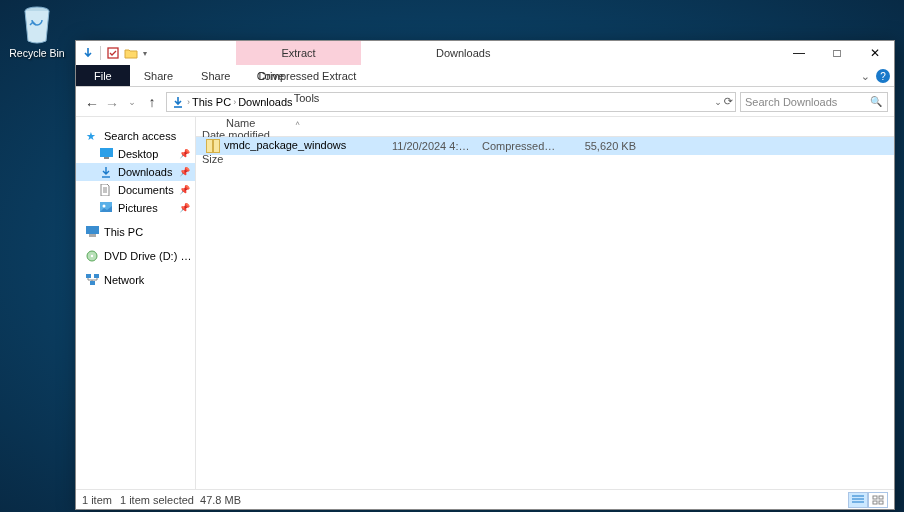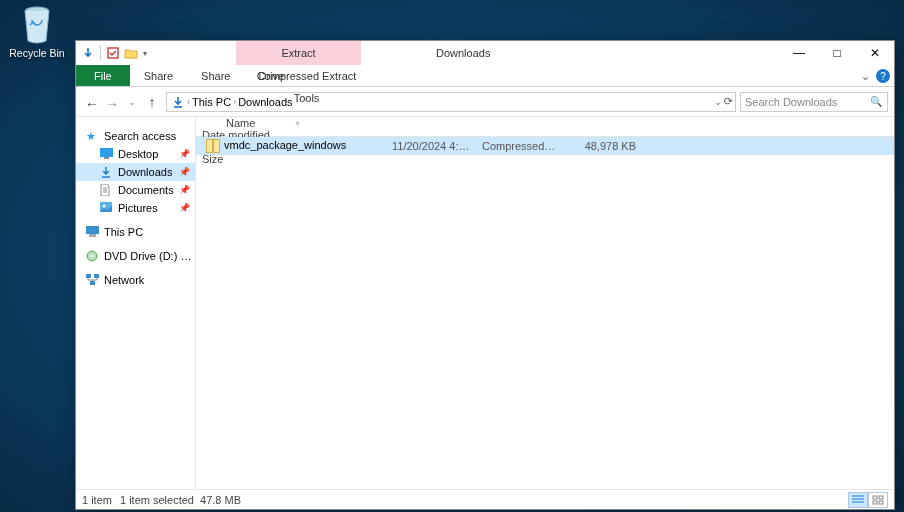--- a/index.html
+++ b/index.html
@@ -15,21 +15,21 @@
   .qat-icon { width: 16px; height: 16px; display: flex; align-items: center; justify-content: center; font-size: 12px; }
   .qat-sep { width: 1px; height: 14px; background: #ccc; margin: 0 2px; }
   .qat-dropdown { font-size: 8px; color: #666; margin-left: 2px; }
   .context-tab { position: absolute; left: 160px; top: 0; height: 24px; width: 125px; background: #fad0da; display: flex; align-items: center; justify-content: center; font-size: 11px; color: #333; }
   .win-title { position: absolute; left: 360px; top: 0; height: 24px; display: flex; align-items: center; font-size: 11px; color: #333; }
   .win-controls { position: absolute; right: 0; top: 0; height: 24px; display: flex; }
   .win-btn { width: 38px; height: 24px; display: flex; align-items: center; justify-content: center; font-size: 12px; }
   
   .ribbon { height: 22px; display: flex; align-items: stretch; border-bottom: 1px solid #d0d0d0; font-size: 11px; position: relative; }
   .ribbon-tab { padding: 0 14px; display: flex; align-items: center; color: #333; }
-  .ribbon-tab.file { background: #15803d; color: #fff; padding: 0 18px; }
+  .ribbon-tab.file { background: #0f172a; color: #fff; padding: 0 18px; }
   .ribbon-context-label { position: absolute; left: 168px; width: 125px; text-align: center; line-height: 22px; color: #333; }
   .ribbon-right { position: absolute; right: 4px; top: 0; height: 22px; display: flex; align-items: center; gap: 6px; }
   .help-icon { width: 14px; height: 14px; border-radius: 50%; background: #1979ca; color:#fff; font-size:10px; display:flex; align-items:center; justify-content:center; }
   
   .addrbar { height: 30px; display: flex; align-items: center; padding: 0 6px; gap: 0; border-bottom: 1px solid #e5e5e5; }
   .nav-btn { width: 20px; height: 20px; display: flex; align-items: center; justify-content: center; color: #888; font-size: 14px; }
   .nav-btn.active { color: #333; }
   .breadcrumb { flex: 1; height: 20px; border: 1px solid #ccc; display: flex; align-items: center; padding: 0 4px; font-size: 11px; gap: 2px; margin: 0 4px; position: relative; }
   .crumb { display: flex; align-items: center; gap: 2px; }
   .crumb-sep { color: #888; font-size: 9px; }
@@ -256,21 +256,21 @@
           <div class="col size">Size</div>
         </div>
         <div class="list">
           <div class="row selected">
             <div class="cell name">
               <span class="zip-ico"></span>
               <span>vmdc_package_windows</span>
             </div>
             <div class="cell date">11/20/2024 4:46 AM</div>
             <div class="cell type">Compressed (zipp...</div>
-            <div class="cell size">48,978 KB</div>
+            <div class="cell size">55,620 KB</div>
           </div>
         </div>
       </div>
     </div>
 
     <div class="statusbar">
       <div class="status-left">
         <span>1 item</span>
         <span>
           <span>1 item selected</span>&nbsp;

